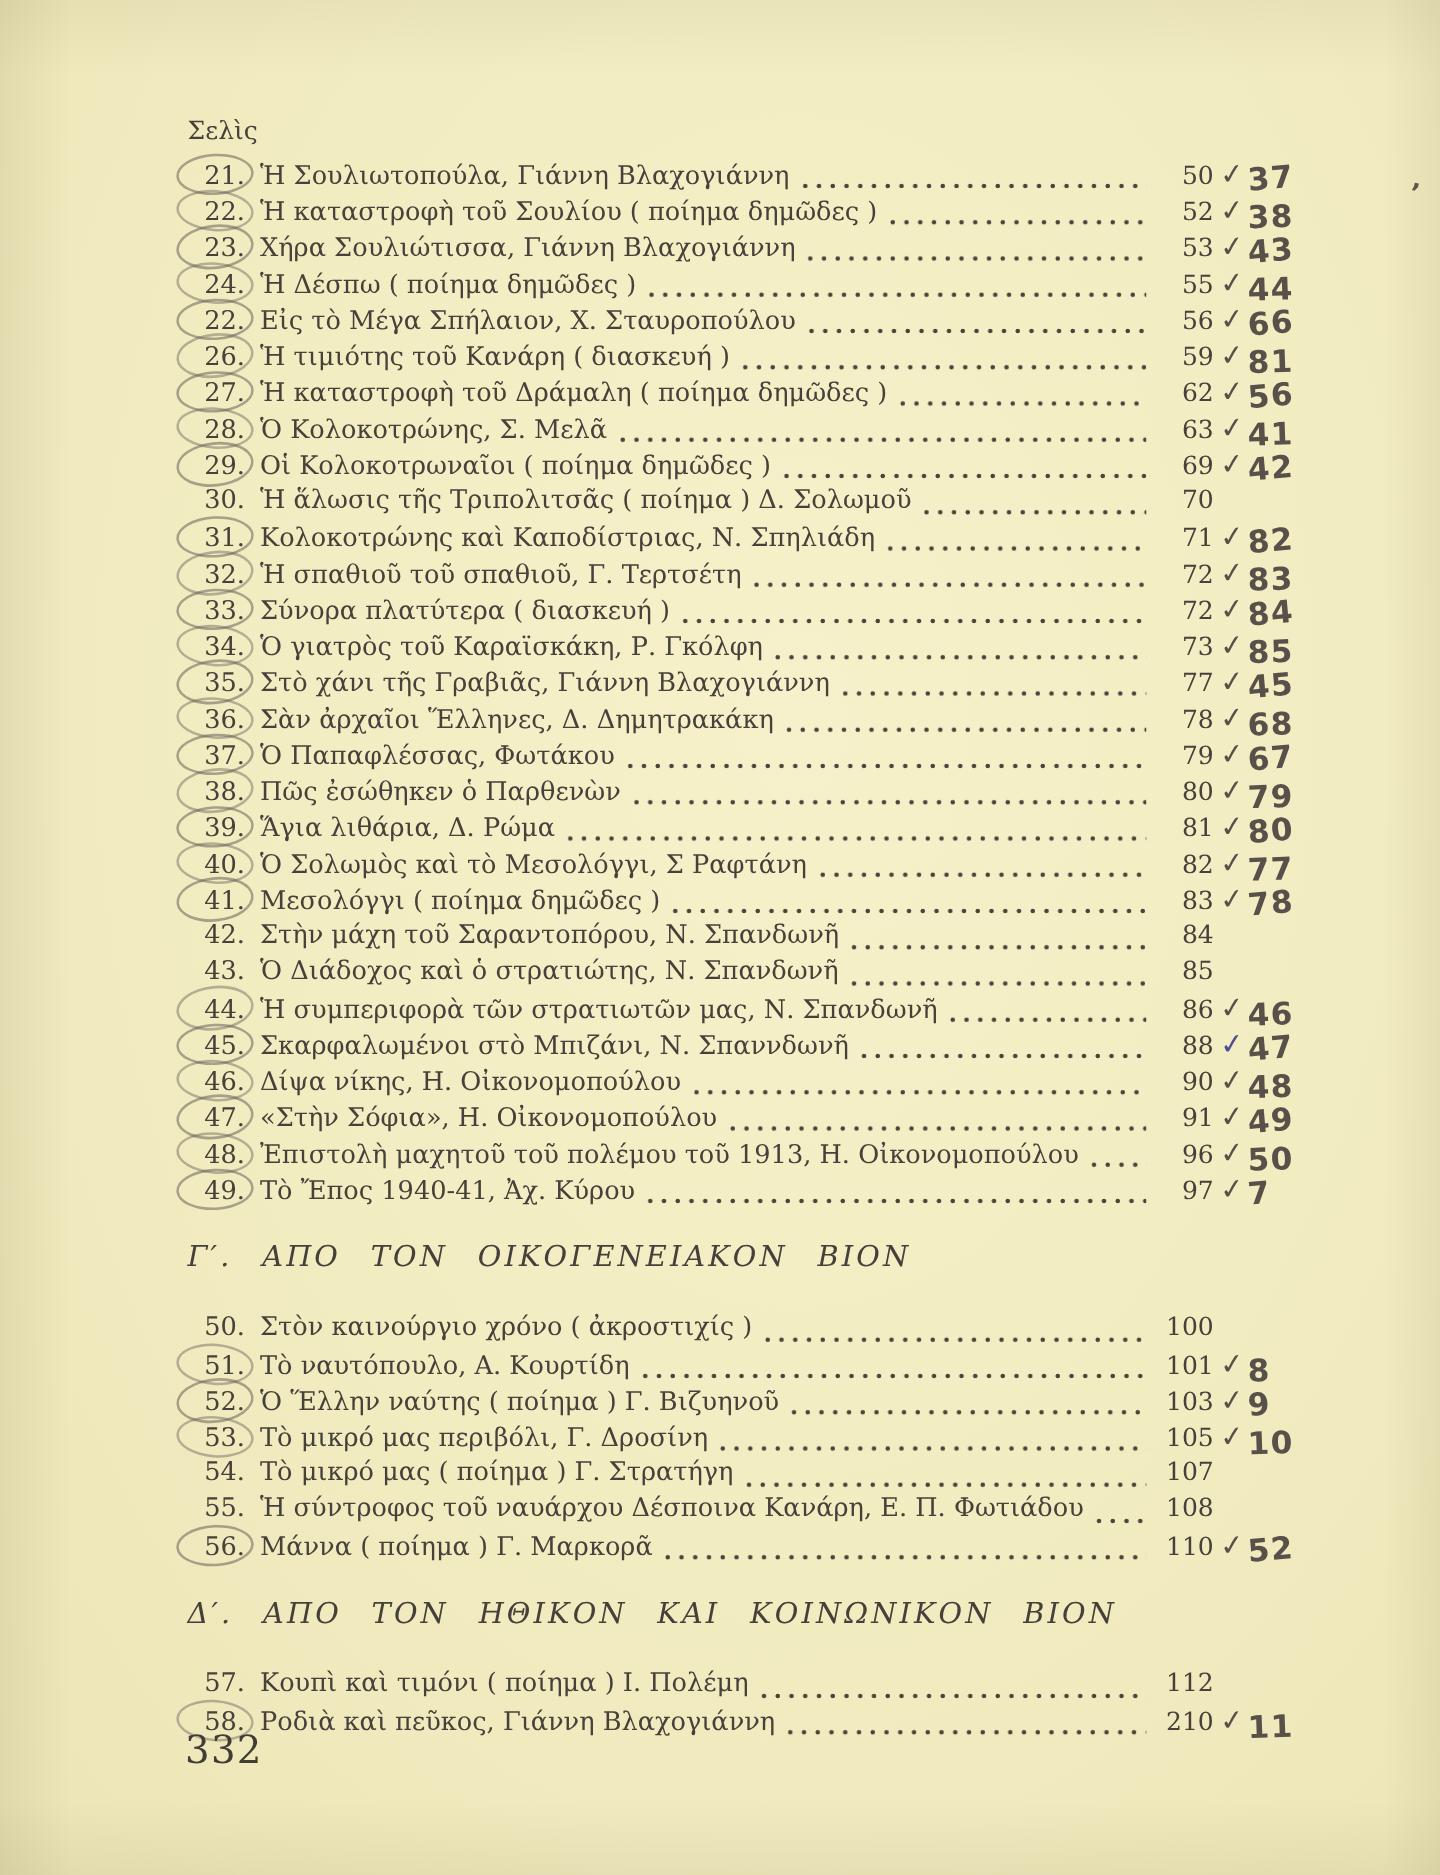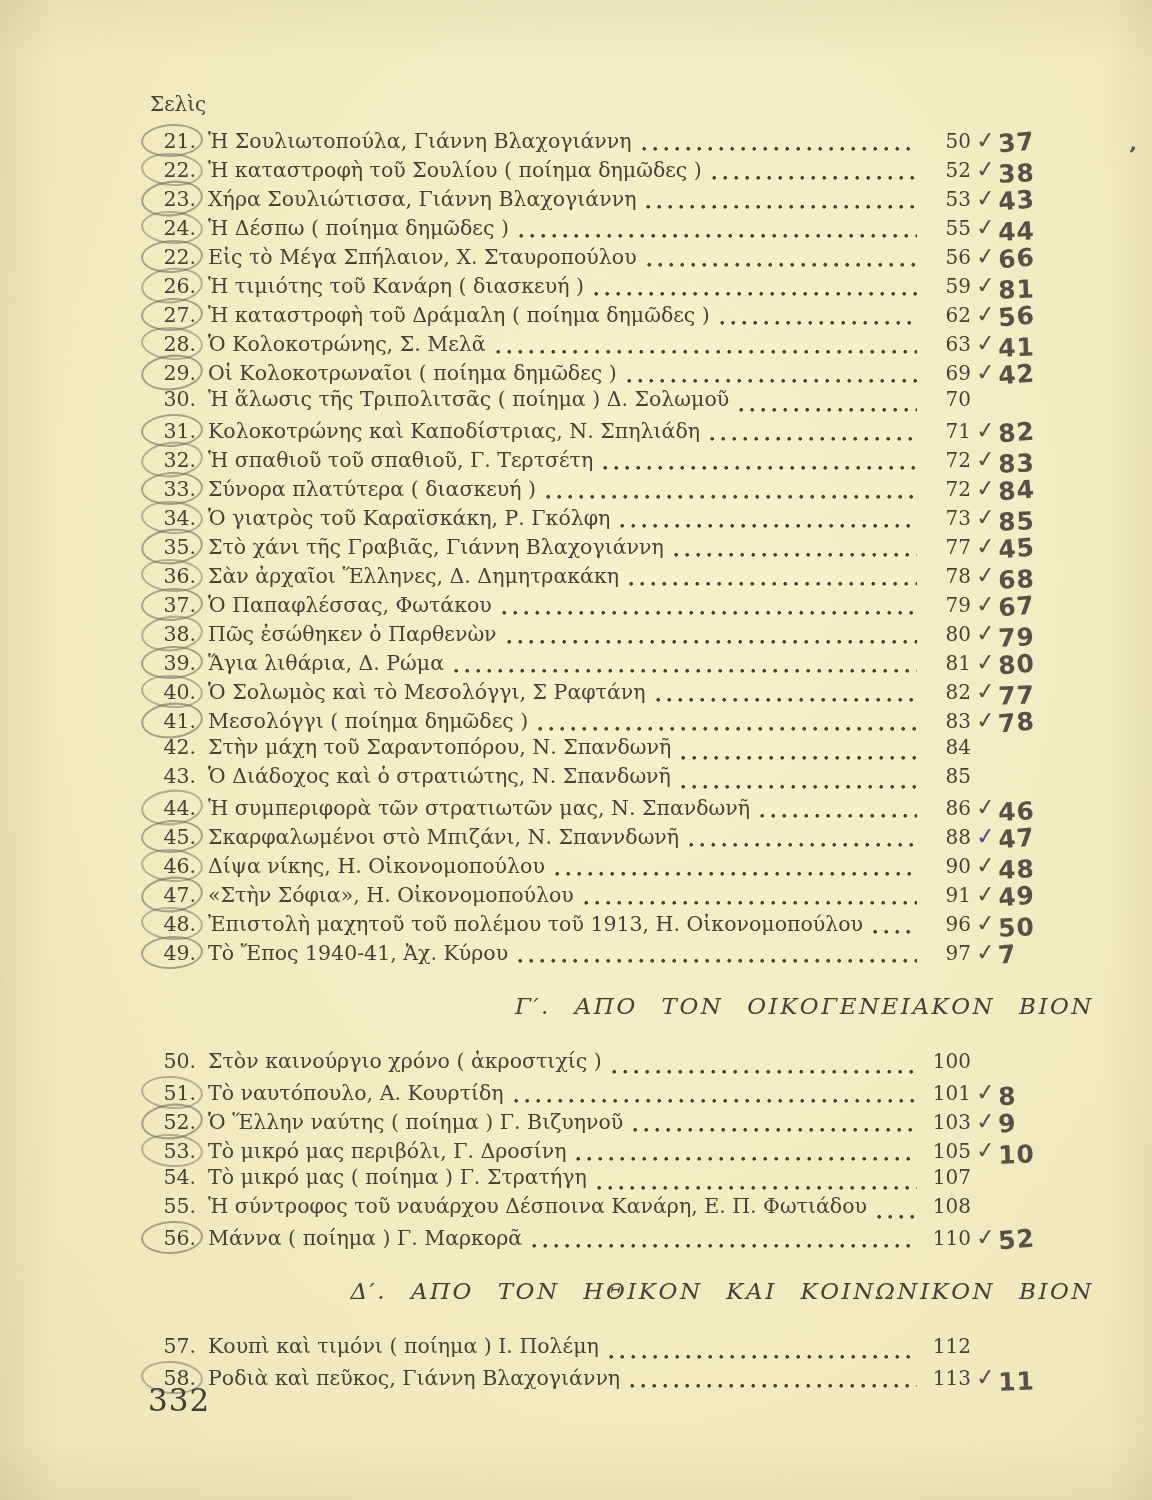--- a/index.html
+++ b/index.html
@@ -54,21 +54,21 @@
   .check   { font-size:23px; line-height:1; transform:rotate(-6deg); }
   .marknum { font-size:25px; letter-spacing:1px; transform:rotate(-5deg) translateY(2px); }
   .row:nth-child(even) .marknum { transform:rotate(-2deg) translateY(4px); }
 
   .red-tick {
     display:none; position:absolute; right:176px; top:-1px;
     color:#a8372b; font-size:14px; font-weight:bold;
   }
 
   .section-heading {
-    text-align:right; font-style:italic;
+    text-align:left; font-style:italic;
     font-size:23px; letter-spacing:2.5px; word-spacing:14px;
     margin:26px 0 30px; color:#45403a;
   }
 
   .folio {
     position:absolute; left:148px; bottom:82px;
     font-size:31px; letter-spacing:1px; color:#413c34;
   }
   .stray-mark {
     position:absolute; right:16px; top:142px;
@@ -643,21 +643,21 @@
   </div>
 
   <div class="row">
     <span class="numwrap">
       <span class="circle"></span>
       <span class="num">58.</span>
     </span>
     <span class="title">Ροδιὰ καὶ πεῦκος, Γιάννη Βλαχογιάννη</span>
     <span class="leader"></span>
 
-    <span class="pageno">113</span>
+    <span class="pageno">210</span>
     <span class="mark">
       <span class="check">✓</span>
       <span class="marknum">11</span>
     </span>
   </div>
 </div>
   </div>
   <div class="folio">332</div>
   <div class="stray-mark">’</div>
 </div>

